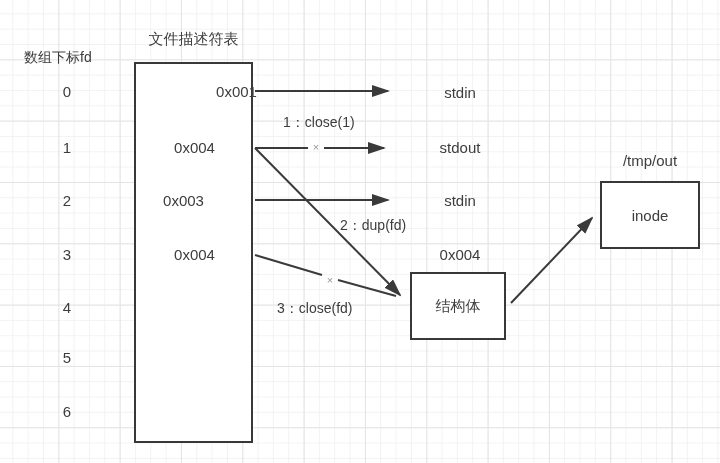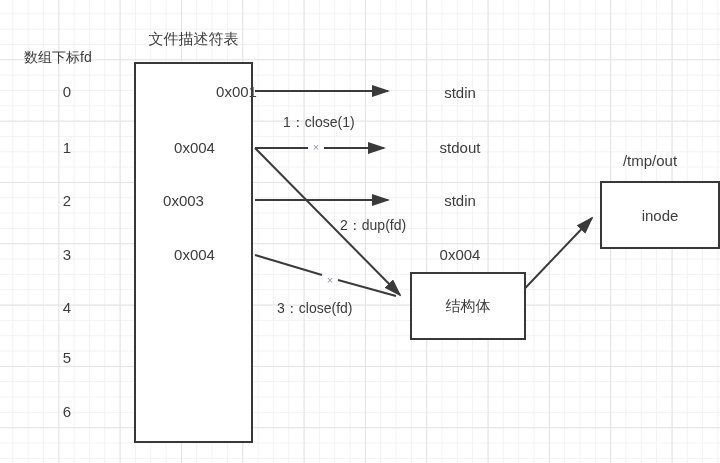--- a/index.html
+++ b/index.html
@@ -90,20 +90,20 @@
 <div class="lbl ctr" style="left:425px; top:192px; width:70px;">stdin</div>
 
 <div class="lbl sm" style="left:283px; top:114px;">1：close(1)</div>
 <div class="lbl sm" style="left:340px; top:217px;">2：dup(fd)</div>
 <div class="lbl sm" style="left:277px; top:300px;">3：close(fd)</div>
 
 <span class="xmark" style="left:309px; top:142px;">×</span>
 <span class="xmark" style="left:323px; top:275px;">×</span>
 
 <div class="lbl ctr" style="left:410px; top:246px; width:100px;">0x004</div>
-<div class="box" style="left:410px; top:272px; width:116px; height:68px;">
+<div class="box" style="left:410px; top:272px; width:96px; height:68px;">
   <span>结构体</span>
 </div>
 
 <div class="lbl ctr" style="left:600px; top:152px; width:100px;">/tmp/out</div>
-<div class="box" style="left:600px; top:181px; width:120px; height:68px;">
+<div class="box" style="left:600px; top:181px; width:100px; height:68px;">
   <span>inode</span>
 </div>
 
 </body></html>

